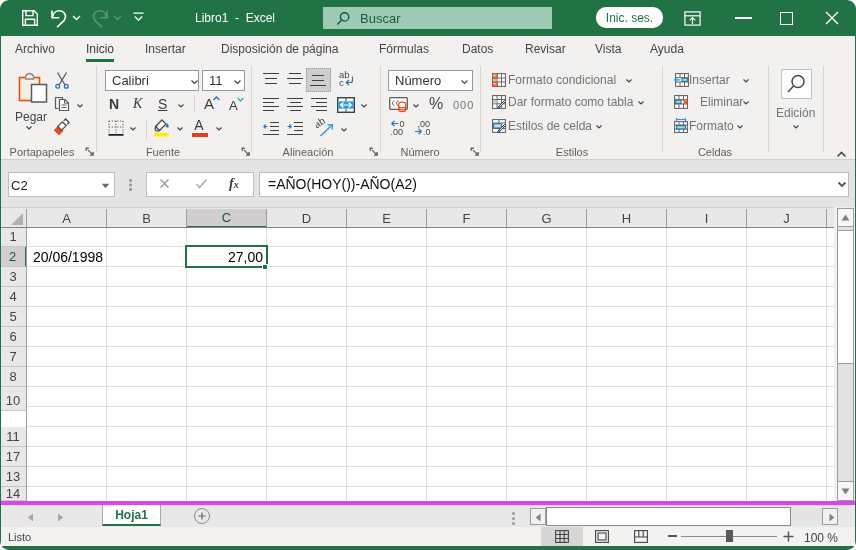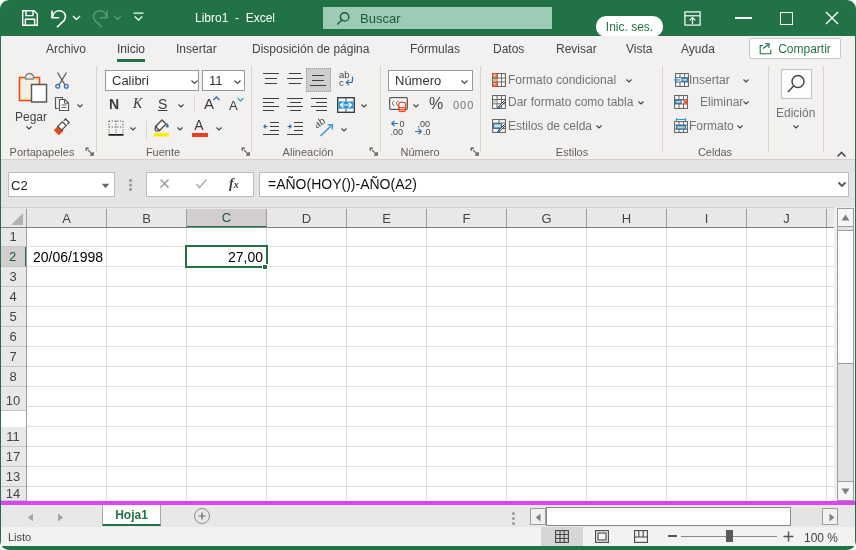--- a/index.html
+++ b/index.html
@@ -3,24 +3,24 @@
 <meta charset="utf-8">
 <style>
   * { margin:0; padding:0; box-sizing:border-box; }
   html,body { width:856px; height:550px; overflow:hidden; }
   body { font-family:"Liberation Sans", sans-serif; position:relative; background:#fff; border-radius:9px; overflow:hidden; }
   .abs { position:absolute; }
   
   #titlebar { left:0; top:0; width:856px; height:36px; background:#217346; }
   .tbtxt { color:#fff; font-size:13px; }
   #searchbox { left:323px; top:7px; width:229px; height:22px; background:#9ecbb5; display:flex; align-items:center; }
-  #inicses { left:596px; top:7px; width:67px; height:21px; border-radius:10px; background:#fff; color:#217346; font-size:12px; display:flex; align-items:center; justify-content:center;margin-top:9px; }
+  #inicses { left:596px; top:7px; width:67px; height:21px; border-radius:10px; background:#fff; color:#217346; font-size:12px; display:flex; align-items:center; justify-content:center; }
   
   #tabrow { left:0; top:36px; width:856px; height:26px; background:#f3f1ef; }
-  .rtab { position:absolute; top:0; height:26px; display:flex; align-items:center; font-size:12px; color:#454545;margin-left:31px; }
+  .rtab { position:absolute; top:0; height:26px; display:flex; align-items:center; font-size:12px; color:#454545; }
   
   #ribbon { left:0; top:62px; width:856px; height:98px; background:#f3f1ef; border-bottom:1px solid #d2cfcd; }
   .gsep { position:absolute; top:4px; height:86px; width:1px; background:#d8d5d2; }
   .glabel { position:absolute; top:84px; font-size:11px; color:#605e5c; text-align:center; }
   .launcher { position:absolute; top:85px; width:10px; height:10px; }
   .combo { position:absolute; background:#fff; border:1px solid #999; font-size:13px; color:#333; display:flex; align-items:center; }
   .chev { position:absolute; width:8px; height:8px; }
   .ribtxt { position:absolute; font-size:12px; color:#737373; }
   
   #fbar { left:0; top:160px; width:856px; height:47px; background:#e5e4e4; }
@@ -95,27 +95,20 @@
 <div class="abs" id="tabrow">
   <div class="rtab" style="left:15px">Archivo</div>
   <div class="rtab" style="left:86px;color:#3c3c3c;border-bottom:3px solid #217346;padding-top:3px">Inicio</div>
   <div class="rtab" style="left:145px">Insertar</div>
   <div class="rtab" style="left:221px">Disposición de página</div>
   <div class="rtab" style="left:379px">Fórmulas</div>
   <div class="rtab" style="left:462px">Datos</div>
   <div class="rtab" style="left:525px">Revisar</div>
   <div class="rtab" style="left:595px">Vista</div>
   <div class="rtab" style="left:650px">Ayuda</div>
-  <div class="abs" style="left:749px;top:2px;width:92px;height:21px;border:1px solid #c8c6c4;border-radius:2px;background:#fff;display:flex;align-items:center;justify-content:center">
-    <svg width="14" height="13" viewBox="0 0 14 13" fill="none" stroke="#217346" stroke-width="1.1">
-      <path d="M4 6.5 L9.5 2.8 M9.8 6 L10.3 2 L6.3 1.6"></path>
-      <path d="M4 3.5 H1.2 V11.8 H11.8 V7.5"></path>
-    </svg>
-    <span style="color:#217346;font-size:12px;margin-left:5px">Compartir</span>
-  </div>
 </div>
 <div class="abs" id="ribbon">
 
   <svg class="abs" style="left:17px;top:9px" width="32" height="34" viewBox="0 0 32 34" fill="none">
     <rect x="2.5" y="6.5" width="20" height="23" stroke="#e8491e" stroke-width="1.6"></rect>
     <rect x="4.2" y="8.2" width="16.6" height="19.6" fill="#f2f0e4" stroke="#e8e05a" stroke-width="1.2" stroke-dasharray="1.5 1.5"></rect>
     <path d="M8.5 8 V5.5 C8.5 5.5 9.5 2.5 12.5 2.5 C15.5 2.5 16.5 5.5 16.5 5.5 V8 H8.5 Z" fill="#f0eeec" stroke="#8a8a8a" stroke-width="1.3"></path>
     <rect x="14.5" y="13.5" width="15" height="17.5" fill="#fff" stroke="#595959" stroke-width="1.5"></rect>
   </svg>
   <div class="ribtxt" style="left:15px;top:48px;color:#444">Pegar</div>

